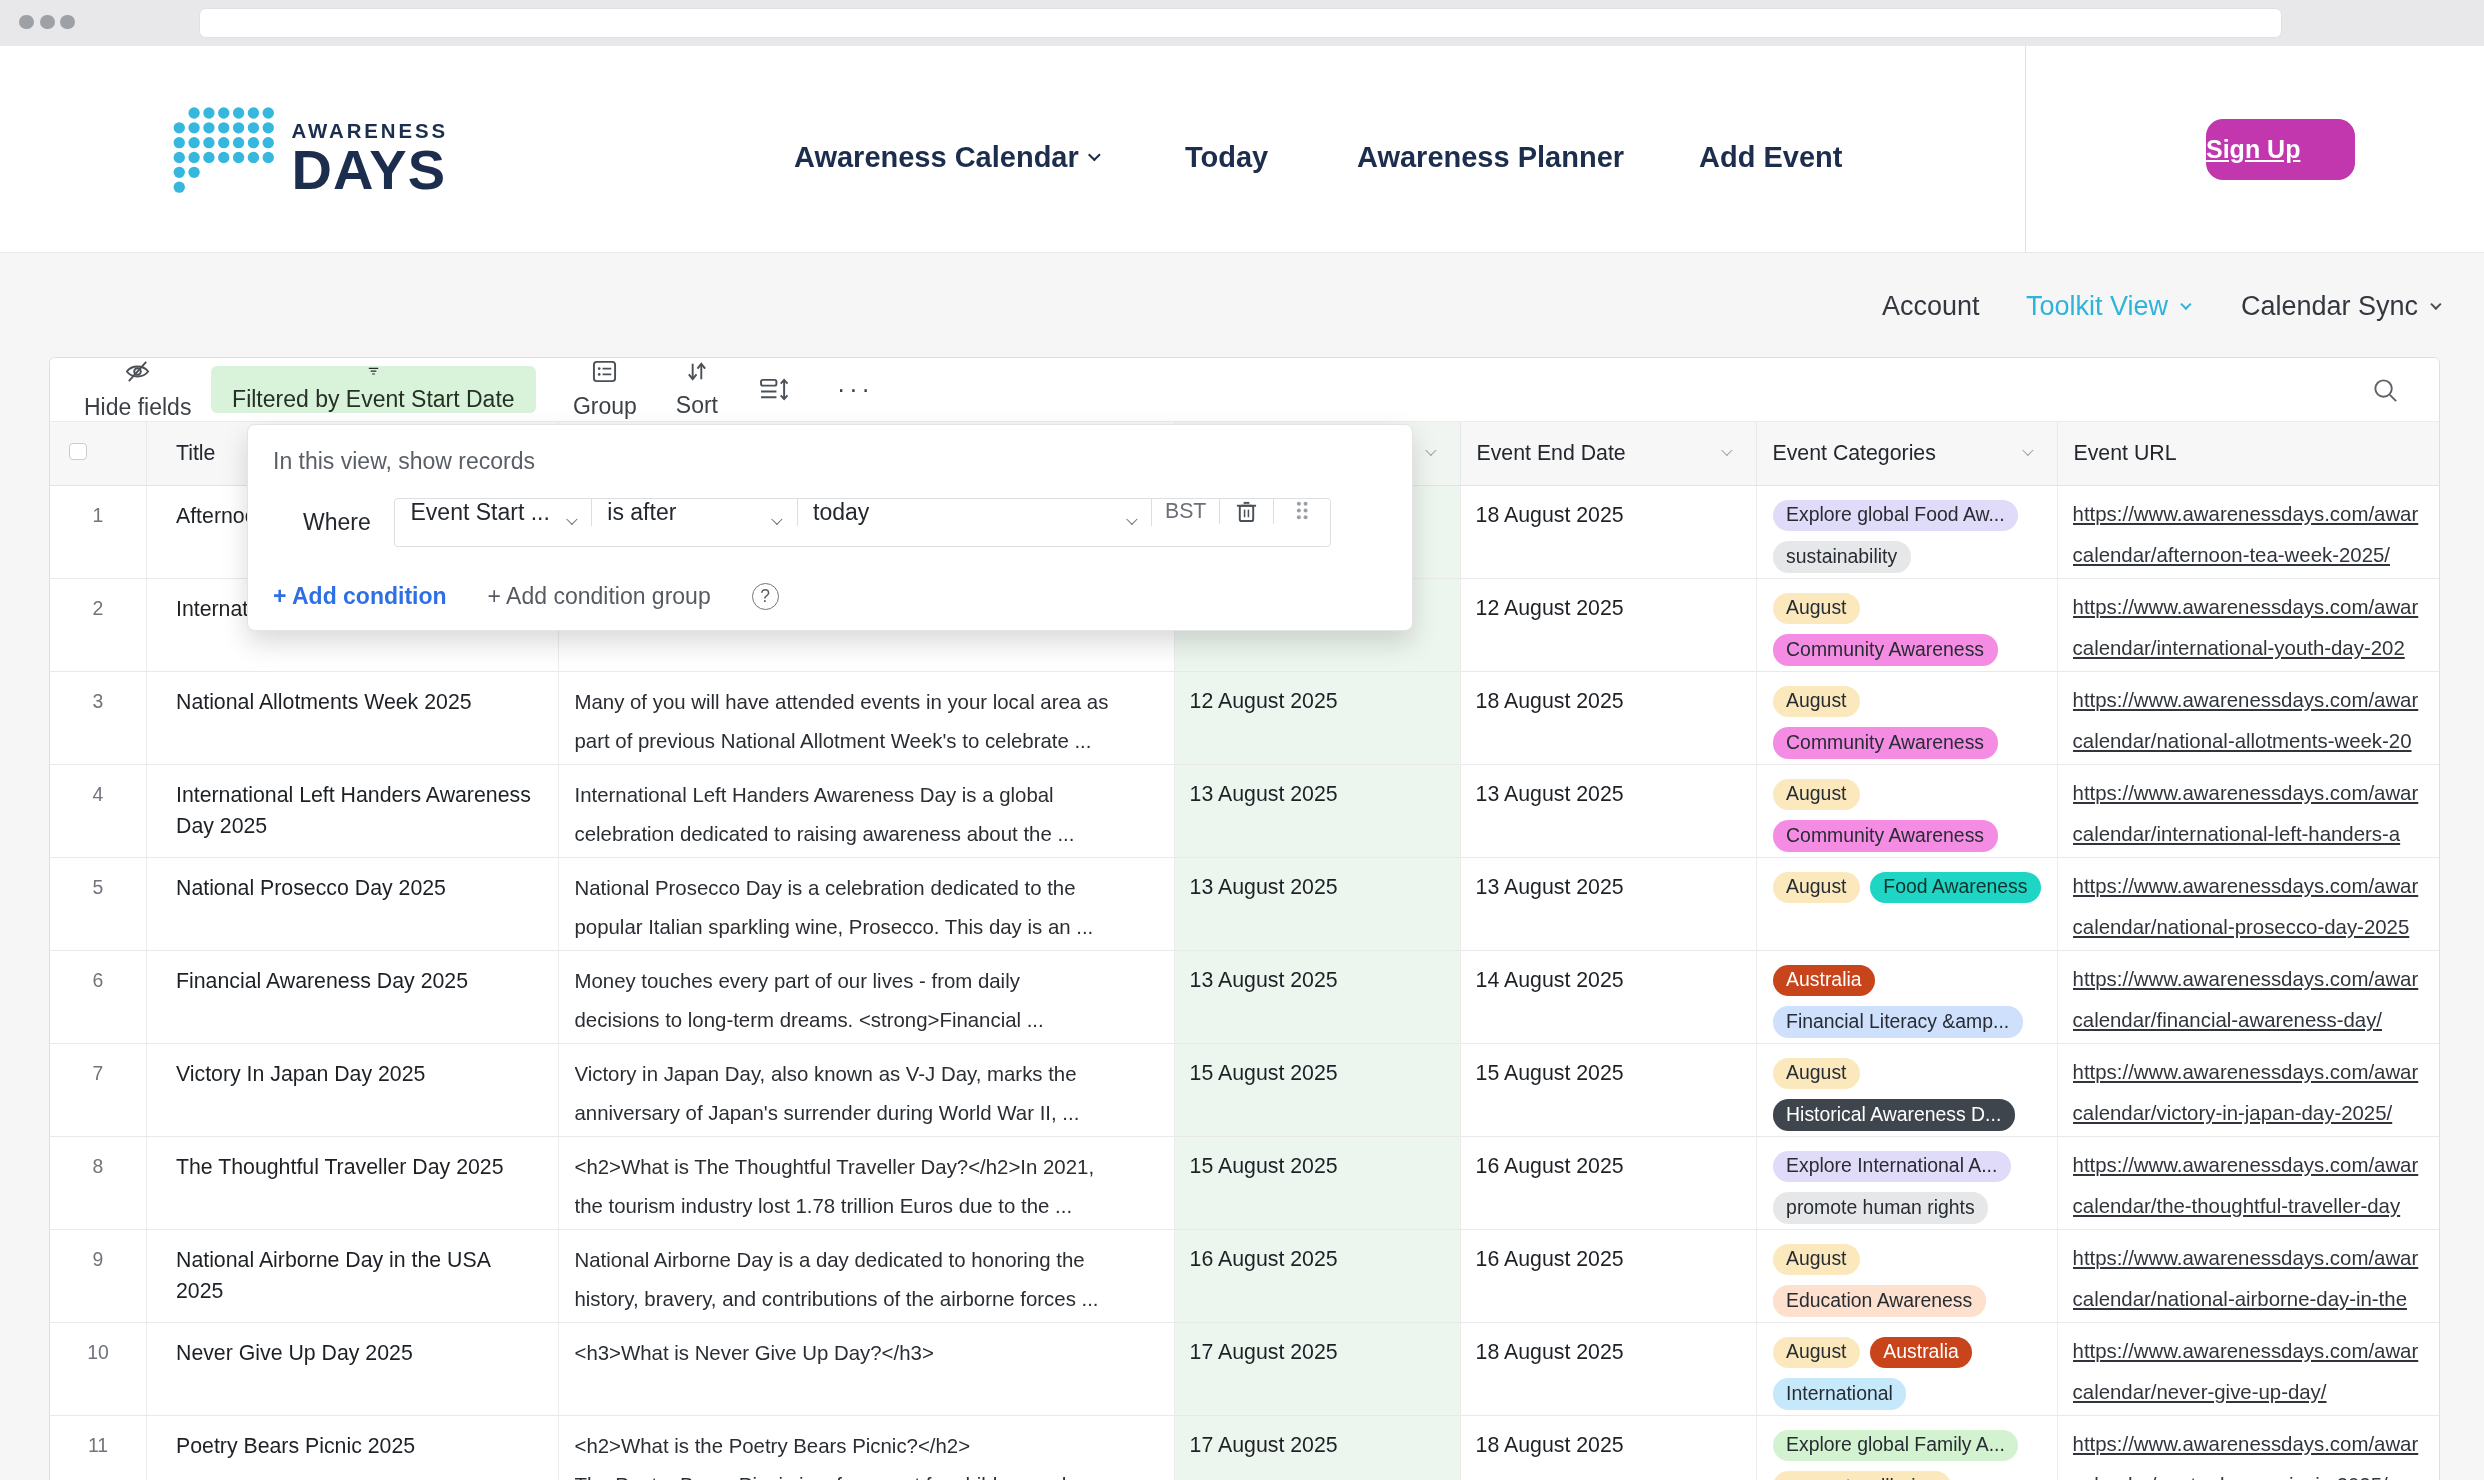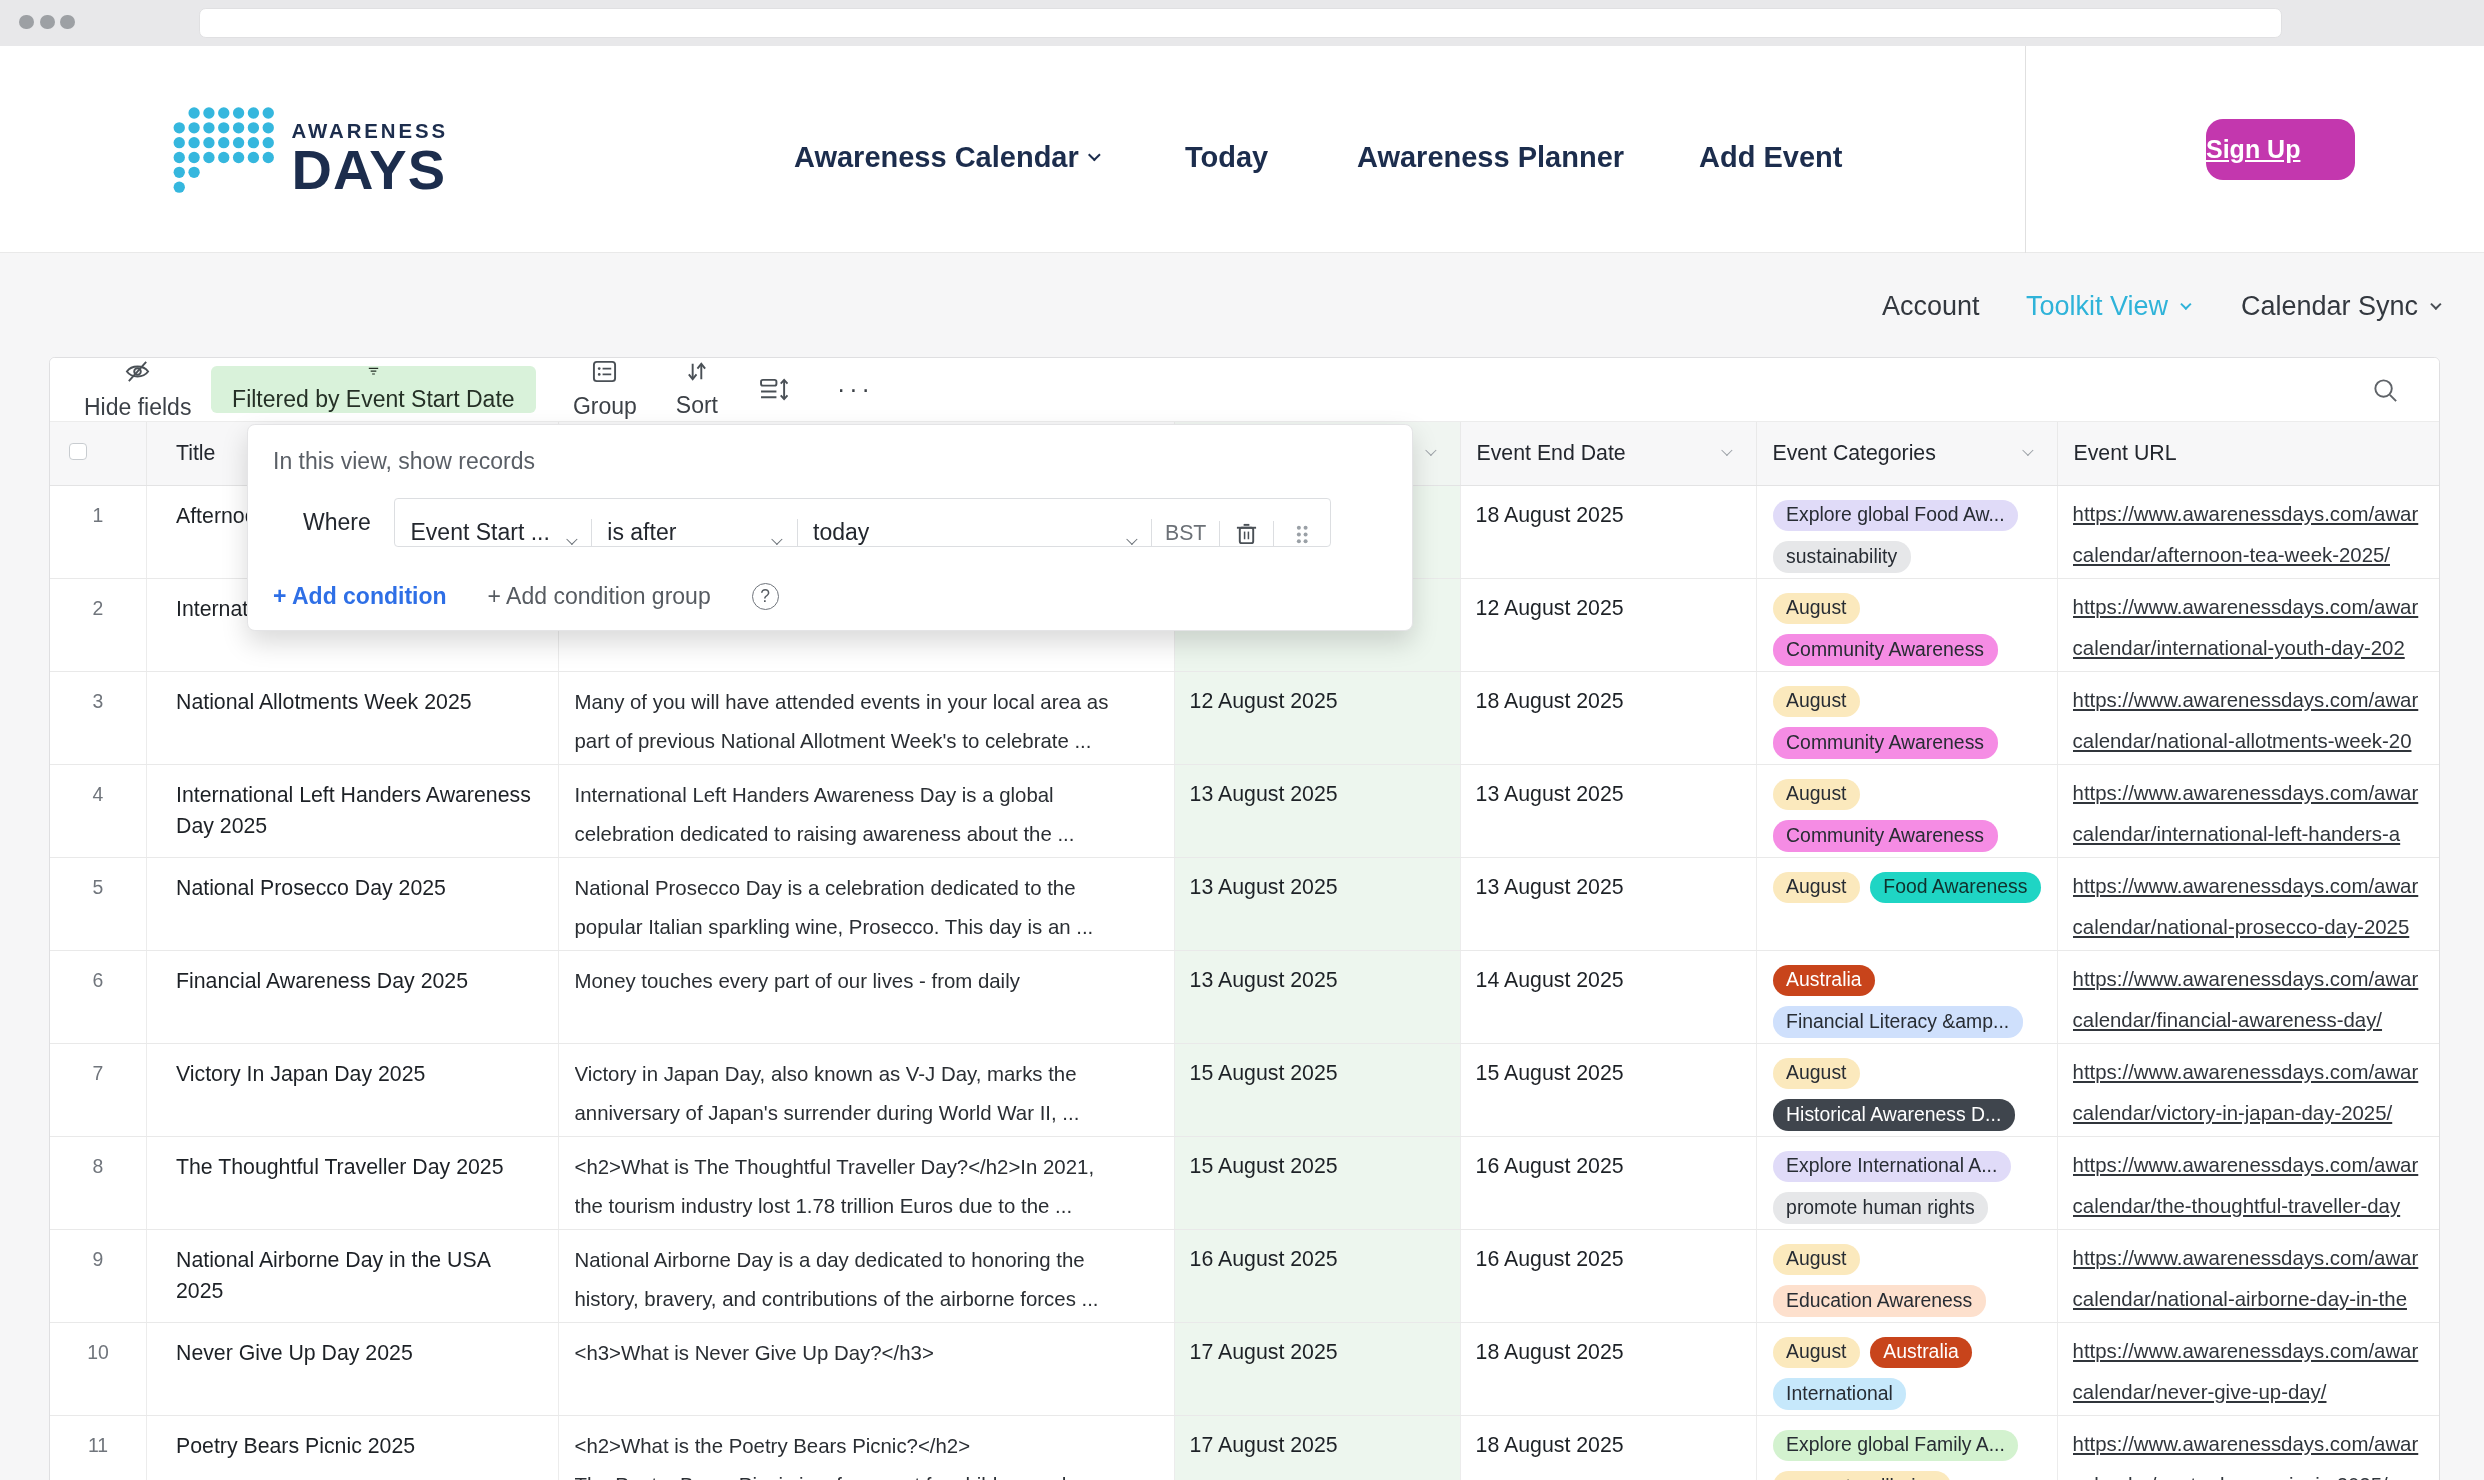--- a/index.html
+++ b/index.html
@@ -60,21 +60,21 @@
   .cell-start { background:var(--start-col-bg); }
   .cell-start, .cell-end { padding:16.5px 13.6px 0 14.6px; font-size:21.3px; color:#1d2126; }
   .cell-cats { padding:13.6px 11.6px 0 15.5px; display:flex; flex-wrap:wrap; gap:9.7px 9.7px; align-content:flex-start; }
   .chip { font-size:19.4px; line-height:25px; padding:2.9px 13.6px 3.9px; border-radius:15.5px; white-space:nowrap; cursor:pointer; }
   .cell-url { padding:7.8px 13.6px 0 14.6px; font-size:20.4px; line-height:41px; color:var(--link); text-decoration:underline; cursor:pointer; }
 
   
   .filter-popup { position:absolute; left:247px; top:424px; width:1166px; height:207px; background:#fff; border:1px solid #e4e4e6; border-radius:7.8px; box-shadow:0 11.6px 27px rgba(0,0,0,0.15); z-index:10; }
   .fp-intro { position:absolute; left:25px; top:23px; font-size:23px; color:#5a5f66; }
   .fp-where { position:absolute; left:55px; top:84px; font-size:23px; color:#23272e; }
-  .fp-group { position:absolute; left:146px; top:73px; width:937px; height:49px; border:1px solid #dcdee1; border-radius:3.9px; display:flex; align-items:flex-end; }
+  .fp-group { position:absolute; left:146px; top:73px; width:937px; height:49px; border:1px solid #dcdee1; border-radius:3.9px; display:flex; align-items:flex-start; }
   .fp-seg { border-right:1px solid #dcdee1; display:flex; align-items:center; position:relative; }
   .fp-seg:last-child { border-right:none; }
   .fp-select { padding:0 39px 0 15.5px; font-size:23px; color:#23272e; cursor:pointer; }
   .fp-select .chev { position:absolute; right:15.5px; top:19.4px; width:7.8px; height:7.8px; border-width:1.9px; border-color:#6a7077; }
   .fp-bst { width:68px; justify-content:center; font-size:21.3px; color:#6c7177; }
   .fp-trash { width:54px; justify-content:center; cursor:pointer; }
   .fp-drag { width:56px; justify-content:center; cursor:grab; }
   .fp-links { position:absolute; left:25px; top:158px; display:flex; align-items:center; gap:41px; }
   .fp-add { font-size:23px; color:var(--add-condition-blue); font-weight:bold; cursor:pointer; }
   .fp-addgrp { font-size:23px; color:#565b61; cursor:pointer; }
@@ -352,20 +352,21 @@
       <div>https://www.awarenessdays.com/awar</div>
       <div>calendar/national-prosecco-day-2025</div>
     </div>
   </div>
 
   <div class="grid-row">
     <div class="gc c0 cell-num">6</div>
     <div class="gc c1 cell-title">Financial Awareness Day 2025</div>
     <div class="gc c2 cell-desc">
       <div>Money touches every part of our lives - from daily</div>
+      <div>decisions to long-term dreams. &lt;strong&gt;Financial ...</div>
     </div>
     <div class="gc c3 cell-start">13 August 2025</div>
     <div class="gc c4 cell-end">14 August 2025</div>
     <div class="gc c5 cell-cats">
           <span class="chip" style="background: rgb(200, 68, 27); color: rgb(255, 255, 255);">Australia</span>
           <span class="chip" style="background: rgb(207, 224, 252); color: rgb(39, 44, 51); text-align: right;">Financial Literacy &amp;amp...</span>
         </div>
     <div class="gc c6 cell-url">
       <div>https://www.awarenessdays.com/awar</div>
       <div>calendar/financial-awareness-day/</div>

